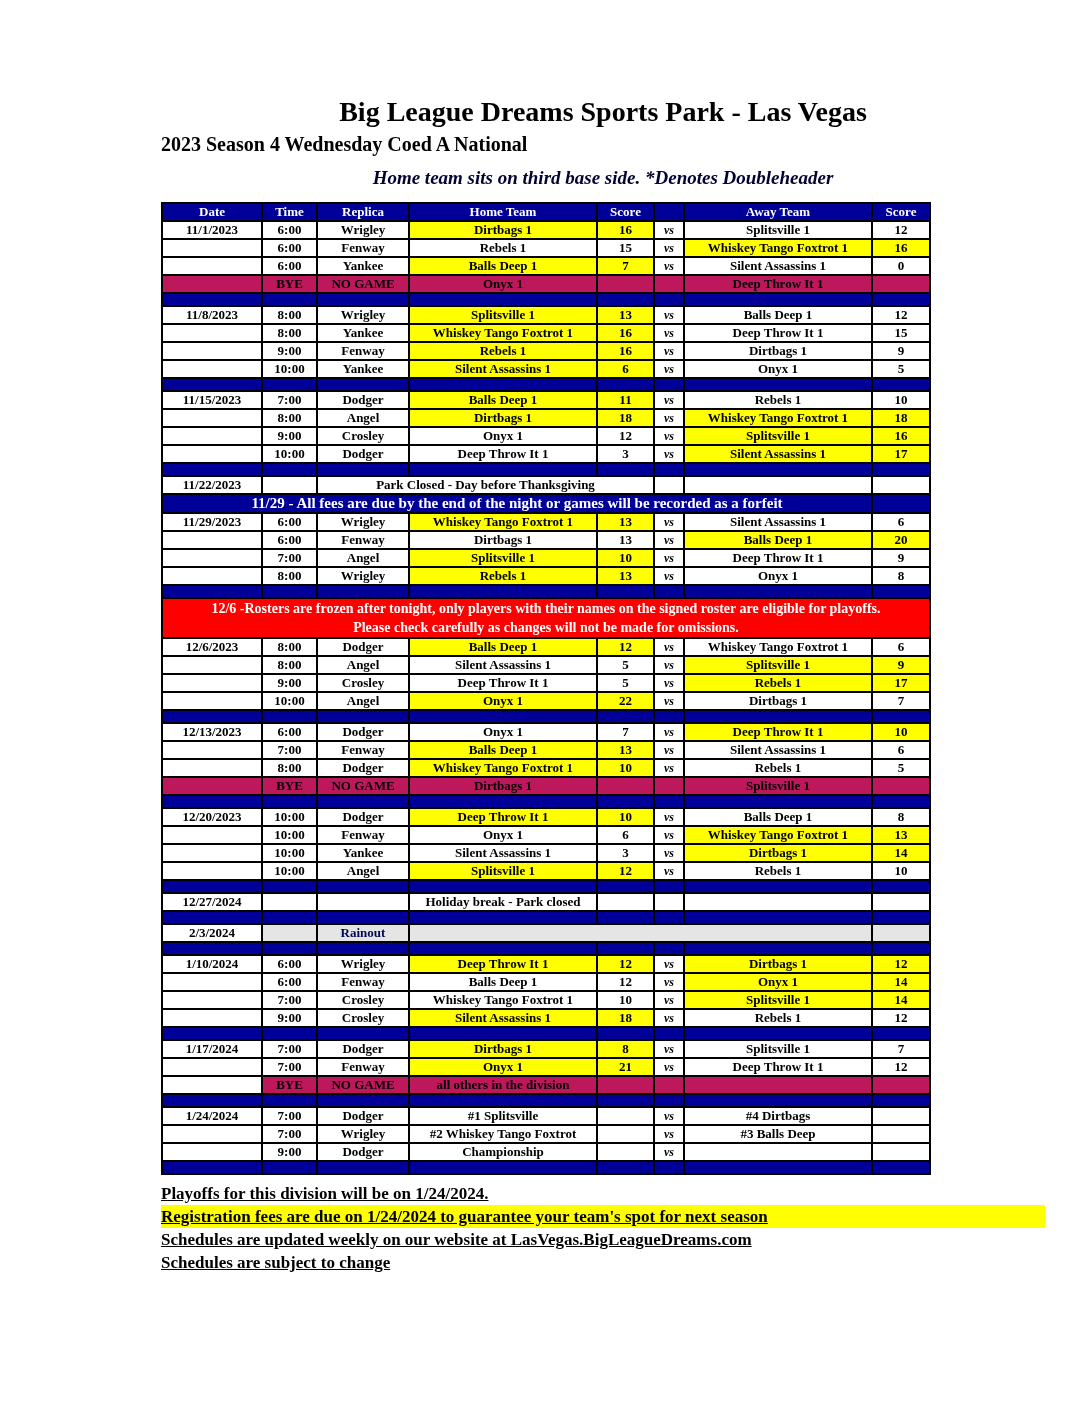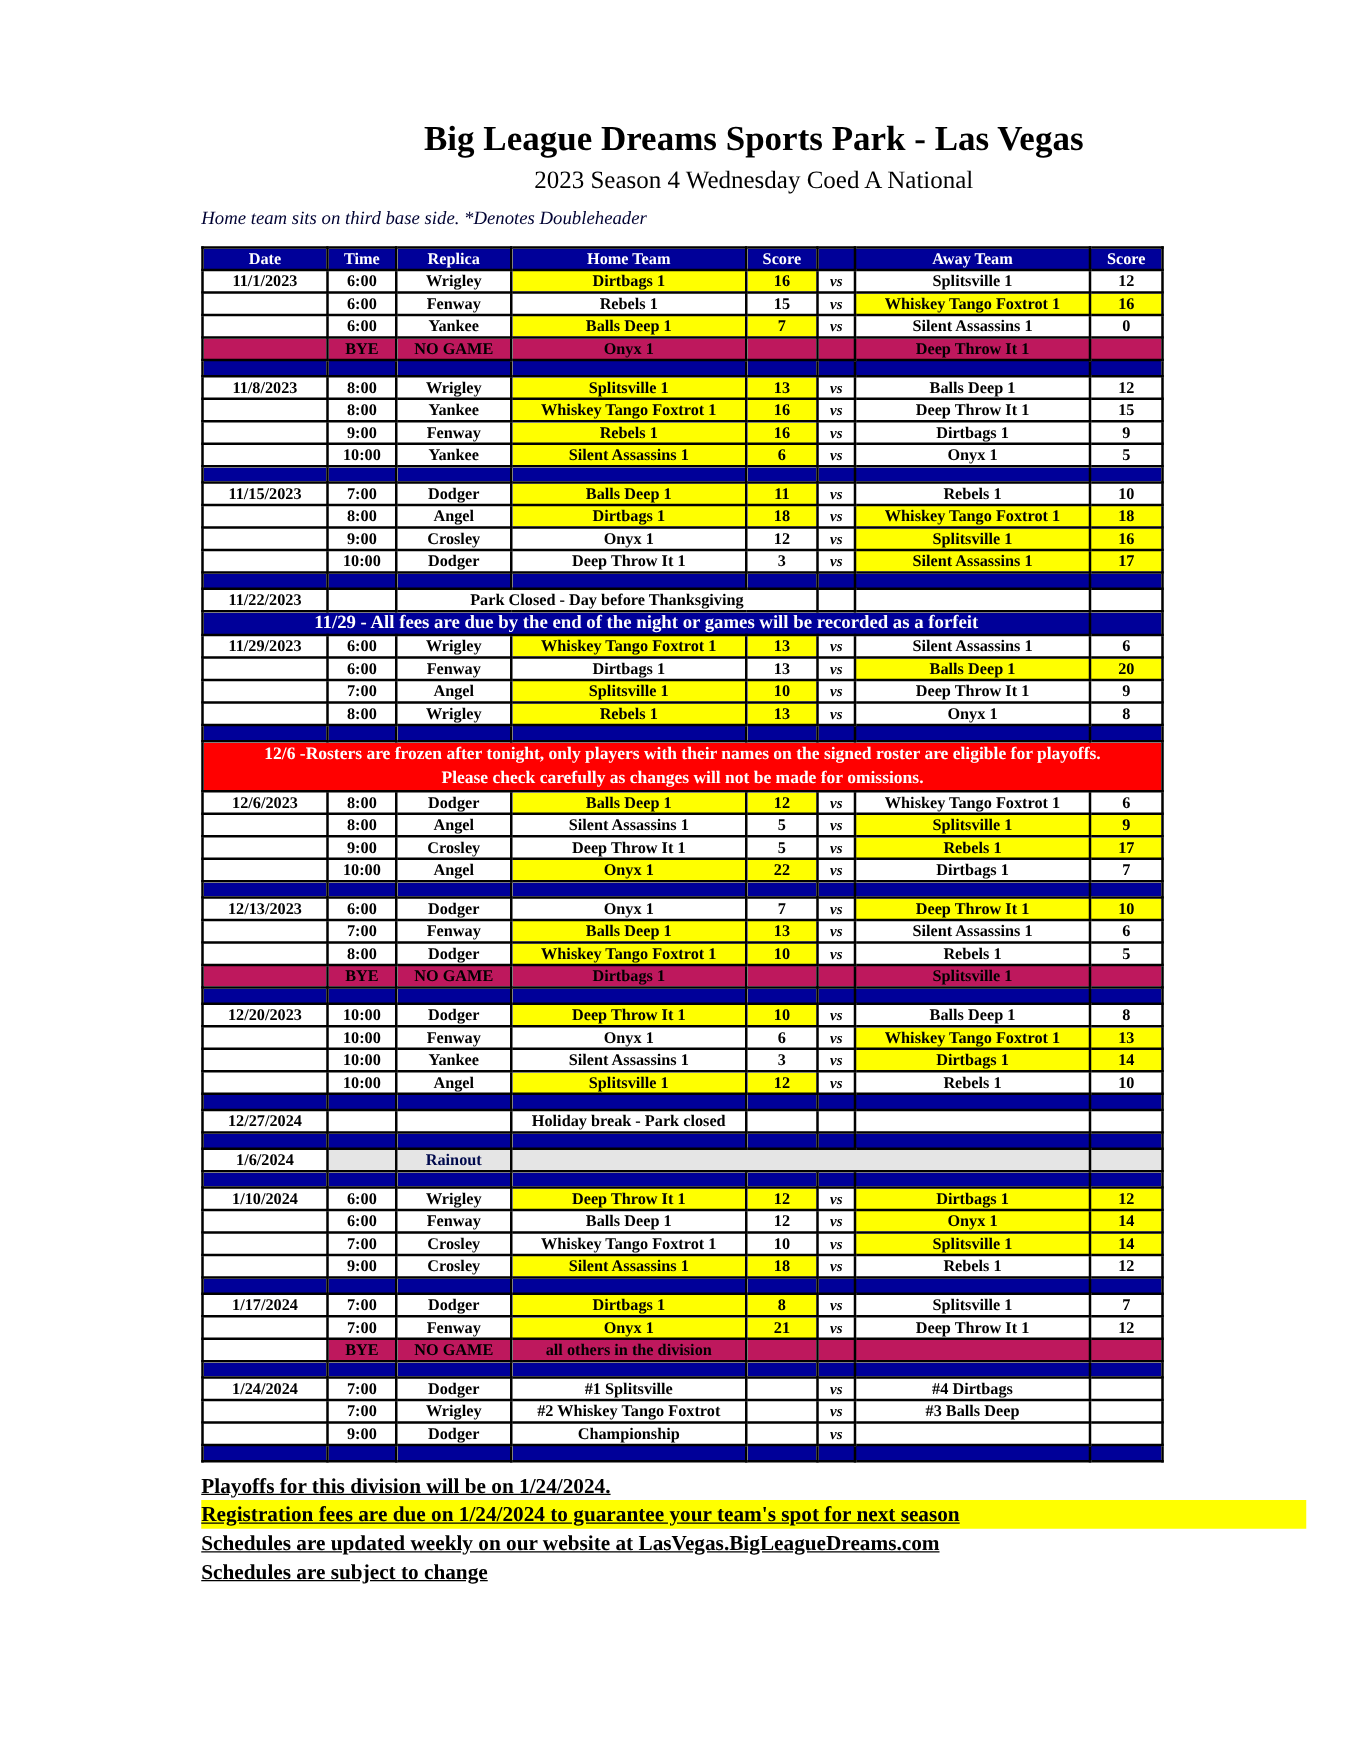--- a/index.html
+++ b/index.html
@@ -1,20 +1,20 @@
 <!DOCTYPE html>
 <html><head>
 <meta charset="utf-8">
 <style>
   html,body{margin:0;padding:0;background:#fff;}
   body{width:1088px;height:1408px;position:relative;font-family:"Liberation Serif",serif;color:#000;}
   .content{position:absolute;left:161px;top:96px;width:884px;}
   .page-title{font-size:28px;font-weight:bold;text-align:center;margin:0;letter-spacing:0px;}
-  .page-subtitle{font-size:20px;font-weight:normal;text-align:center;margin:5px 0 0 0;}
-  .page-note{font-size:15px;font-weight:normal;font-style:italic;text-align:left;margin:11px 0 0 0;color:#000233;}
+  .page-subtitle{font-size:20px;font-weight:bold;margin:5px 0 0 0;}
+  .page-note{font-size:19px;font-weight:bold;font-style:italic;text-align:center;margin:11px 0 0 0;color:#000233;}
   table{border-collapse:collapse;table-layout:fixed;width:768px;margin-top:13px;}
   td,th{border:2px solid #000;height:16px;padding:0 2px;font-size:13px;font-weight:bold;
         text-align:center;vertical-align:middle;overflow:hidden;white-space:nowrap;font-family:"Liberation Serif",serif;}
   th{background:#000099;color:#fff;font-size:13px;}
   td.sep{background:#000099;height:11px;}
   td.yellow{background:#FFFF00;}
   td.gray{background:#be185d;}
   td.blue{background:#e5e5e5;font-family:Liberation Serif, serif;}
   td.alert{background:#FF0000;color:#fff;font-size:14px;height:38px;}
   td.alert div{line-height:19px;}
@@ -439,21 +439,21 @@
           <td class="sep"></td>
           <td class="sep"></td>
           <td class="sep"></td>
           <td class="sep"></td>
           <td class="sep"></td>
           <td class="sep"></td>
           <td class="sep"></td>
           <td class="sep"></td>
         </tr>
         <tr>
-          <td>1/6/2024</td>
+          <td>2/3/2024</td>
           <td class="blue"></td>
           <td class="blue rainout-label">Rainout</td>
           <td class="blue" colspan="4"></td>
           <td class="blue"></td>
         </tr>
         <tr>
           <td class="sep"></td>
           <td class="sep"></td>
           <td class="sep"></td>
           <td class="sep"></td>

